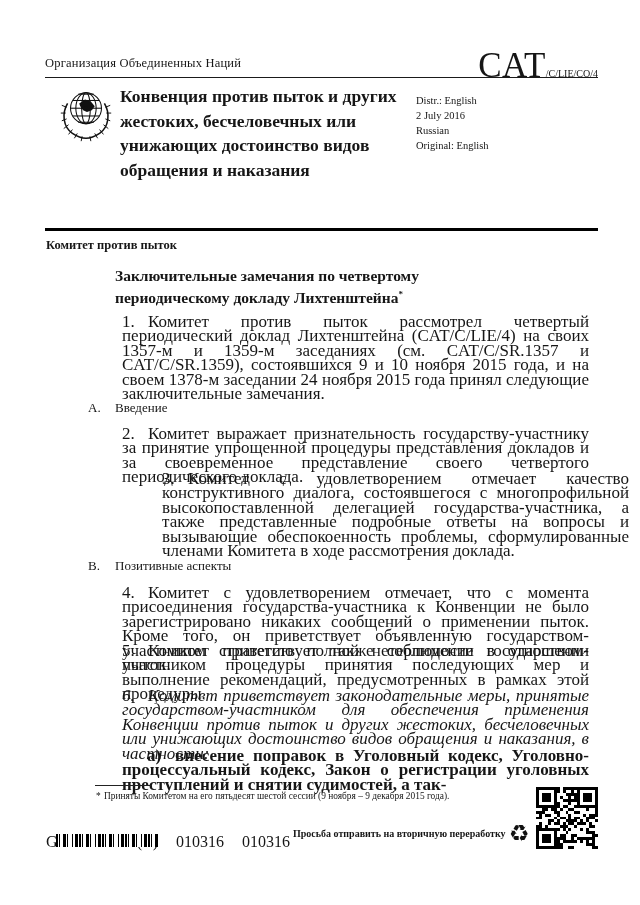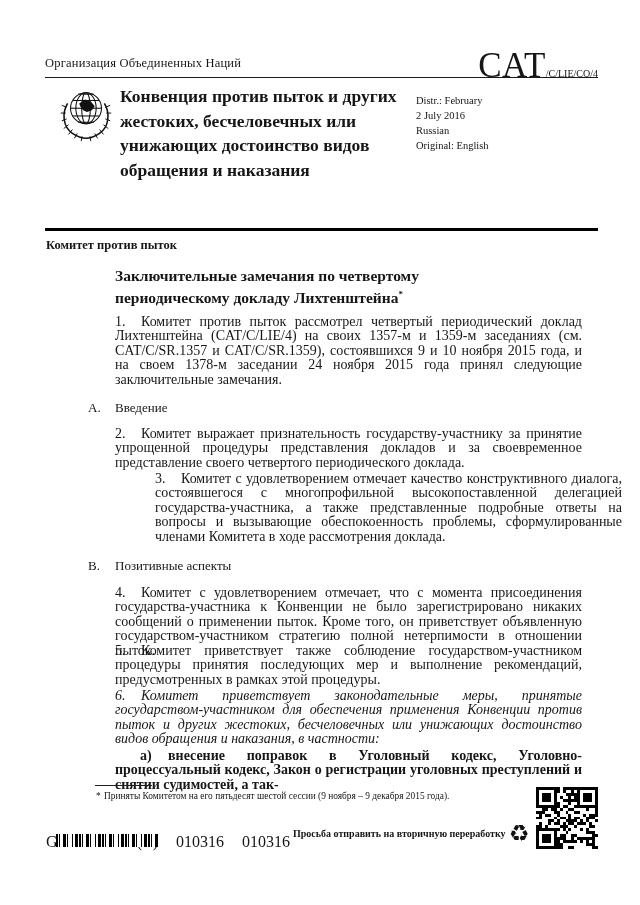--- a/index.html
+++ b/index.html
@@ -21,21 +21,21 @@
   .emblem{top:84px;left:55px;width:62px;height:62px;}
   .masthead-title{top:84px;left:120px;width:302px;font-weight:bold;font-size:17.5px;line-height:24.5px;}
   .distr-block{top:93px;left:416px;font-size:10.5px;line-height:15px;}
 
   .rule-thick{top:228px;left:45px;right:42px;border-top:3px solid #000;height:0;}
   .committee{top:238px;left:46px;font-weight:bold;font-size:12.5px;}
 
   .doc-title{top:266px;left:115px;width:370px;font-weight:bold;font-size:15.5px;line-height:19px;}
   .doc-title sup{font-size:9px;}
 
-  .para{left:115px;width:467px;font-size:14px;line-height:14.4px;text-align:justify;}
+  .para{left:122px;width:467px;font-size:17px;line-height:14.4px;text-align:justify;}
   .pnum{display:inline-block;width:26px;}
   .sec{left:88px;font-weight:normal;font-size:13px;}
   .sec .slet{display:inline-block;width:27px;}
   .item{text-indent:25px;font-weight:bold;}
   .item .ilet{display:inline-block;width:28px;text-indent:0;}
 
   .p1{top:315px;} .secA{top:400px;} .p2{top:427px;} .p3{top:472px;margin-left:40px;}
   .secB{top:558px;} .p4{top:586px;} .p5{top:644px;} .p6{top:689px;font-style:italic;}
   .itemA{top:749px;}
 
@@ -84,21 +84,21 @@
       <path d="M51 20 C57 30 56 44 46 51 C40 55 35 56 32 56"></path>
     </g>
     <g fill="none" stroke="#111" stroke-width="1">
       <path d="M12 24 l-5 -2 M11 30 l-5 0 M12 36 l-5 2 M14 42 l-5 4 M18 47 l-4 5 M23 51 l-3 5 M28 54 l-1 5"></path>
       <path d="M52 24 l5 -2 M53 30 l5 0 M52 36 l5 2 M50 42 l5 4 M46 47 l4 5 M41 51 l3 5 M36 54 l1 5"></path>
     </g>
   </svg>
 </div>
 <div class="abs masthead-title">Конвенция против пыток и других жестоких, бесчеловечных или унижающих достоинство видов обращения и наказания</div>
 <div class="abs distr-block">
-  <div>Distr.: February</div>
+  <div>Distr.: English</div>
   <div>2 July 2016</div>
   <div>Russian</div>
   <div>Original: English</div>
 </div>
 
 <div class="abs rule-thick"></div>
 <div class="abs committee">Комитет против пыток</div>
 
 <div class="abs doc-title"><span>Заключительные замечания по четвертому периодическому докладу Лихтенштейна</span><sup>*</sup></div>
 

